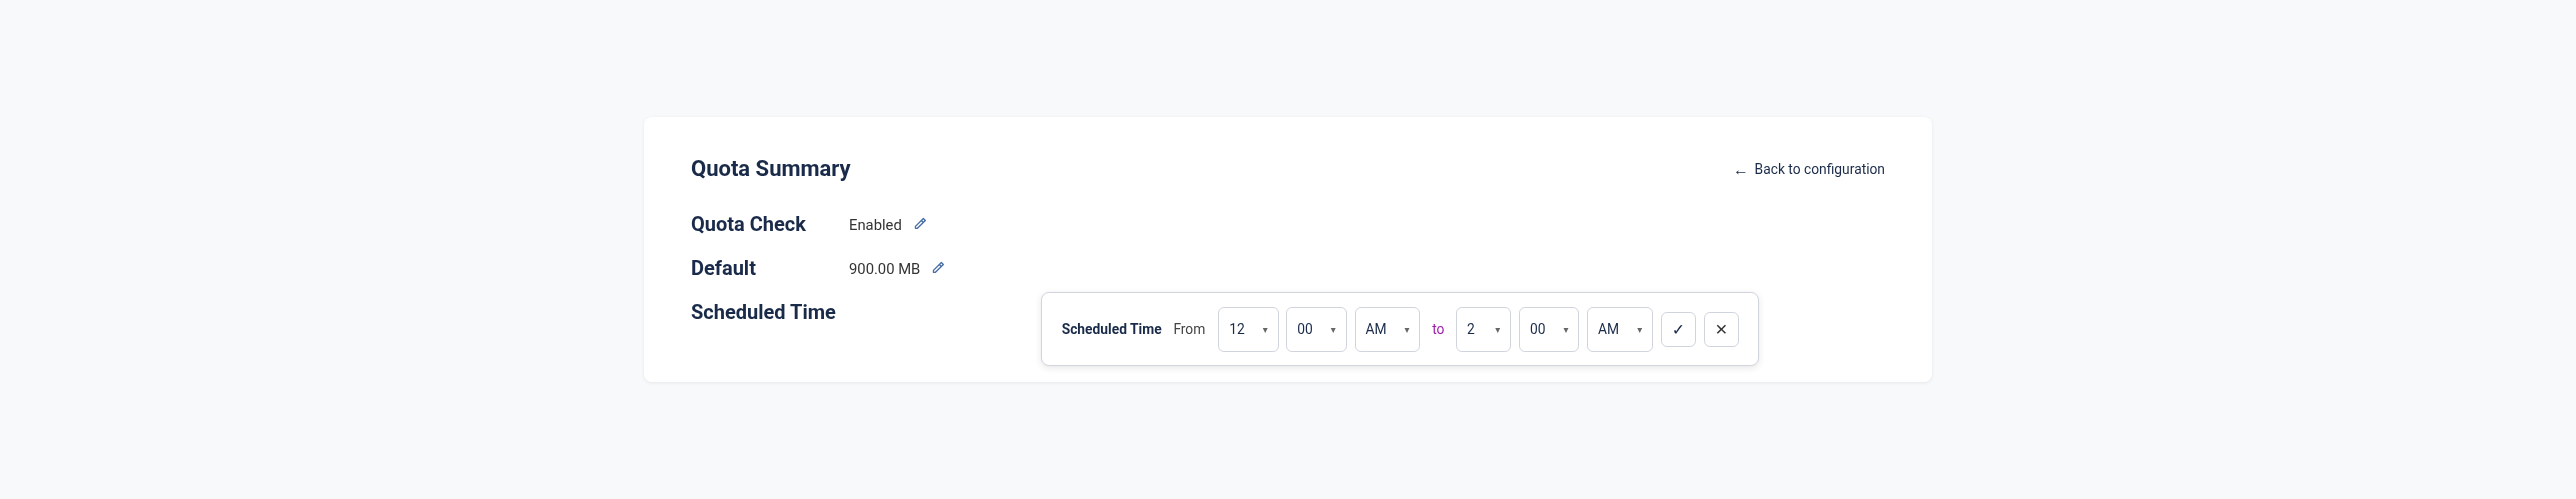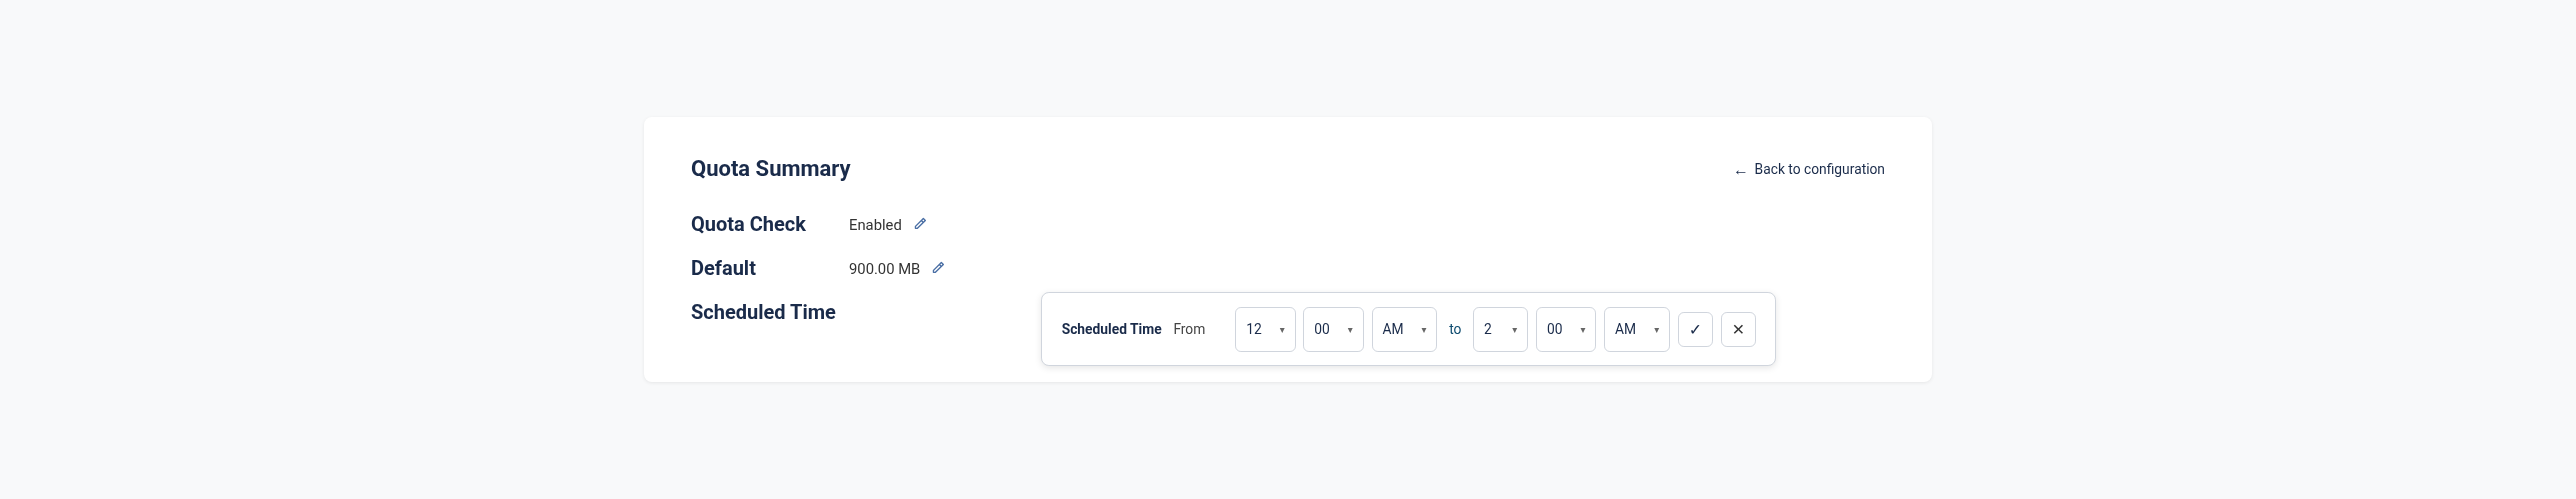--- a/index.html
+++ b/index.html
@@ -110,25 +110,25 @@
     }
     .inline-edit-panel .panel-label {
       font-weight: 700;
       font-size: 13.8px;
       color: #1a2b4a;
       margin-right: 3.9px;
     }
     .panel-from {
       font-size: 13.8px;
       color: #444;
-      margin-right: 22px;
+      margin-right: 5px;
     }
     .panel-to {
       font-size: 13.8px;
-      color: #0c4a6e;
+      color: #a21caf;
       margin: 0 3.9px;
     }
     .dropdown-select {
       border: 1px solid #d0d5dd;
       border-radius: 5.9px;
       padding: 5.9px 9.9px;
       font-size: 13.8px;
       color: #1a2b4a;
       background: #ffffff;
       cursor: pointer;

